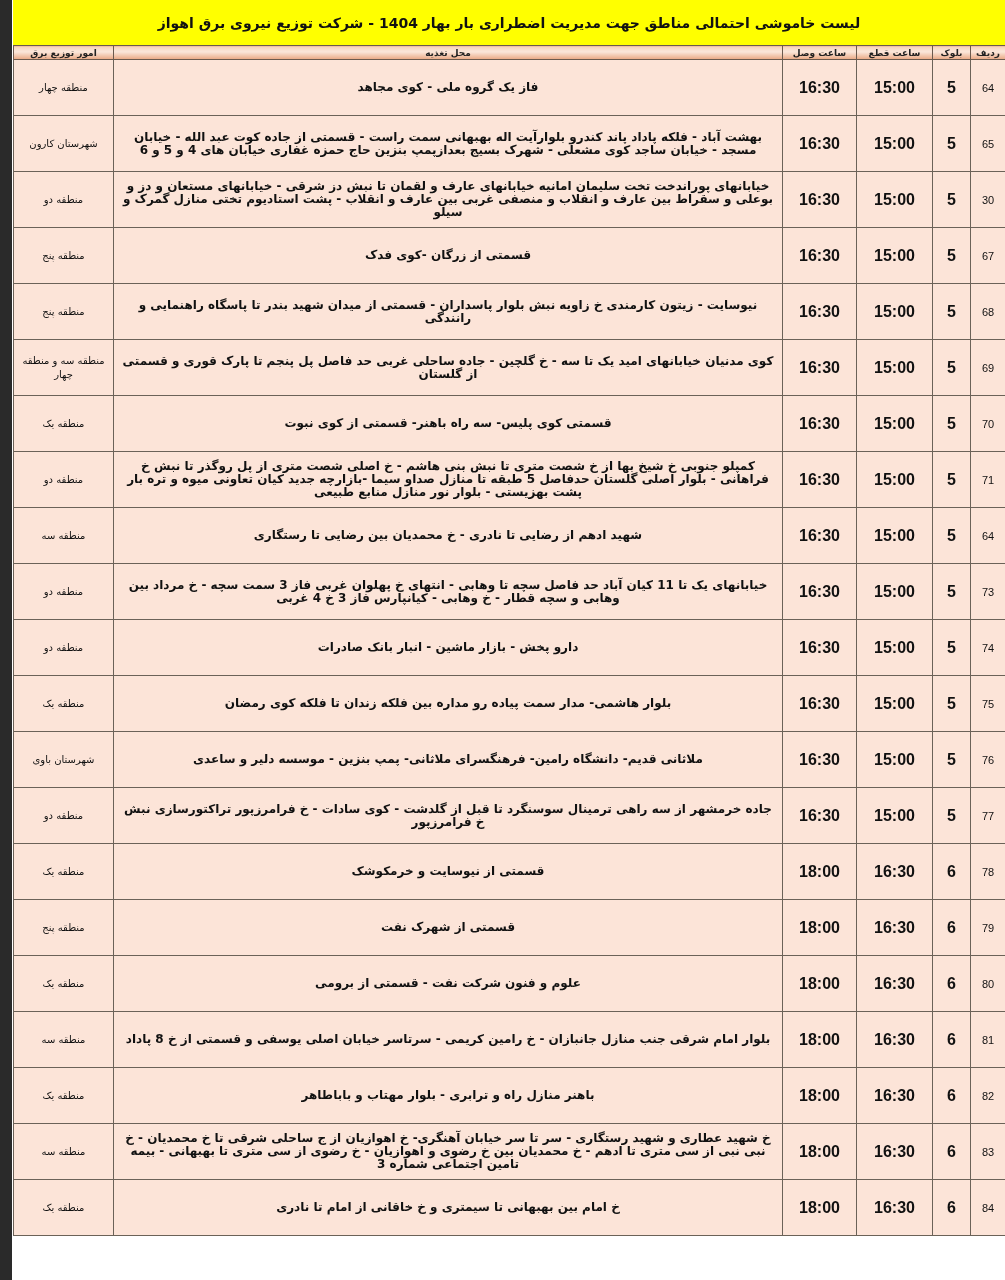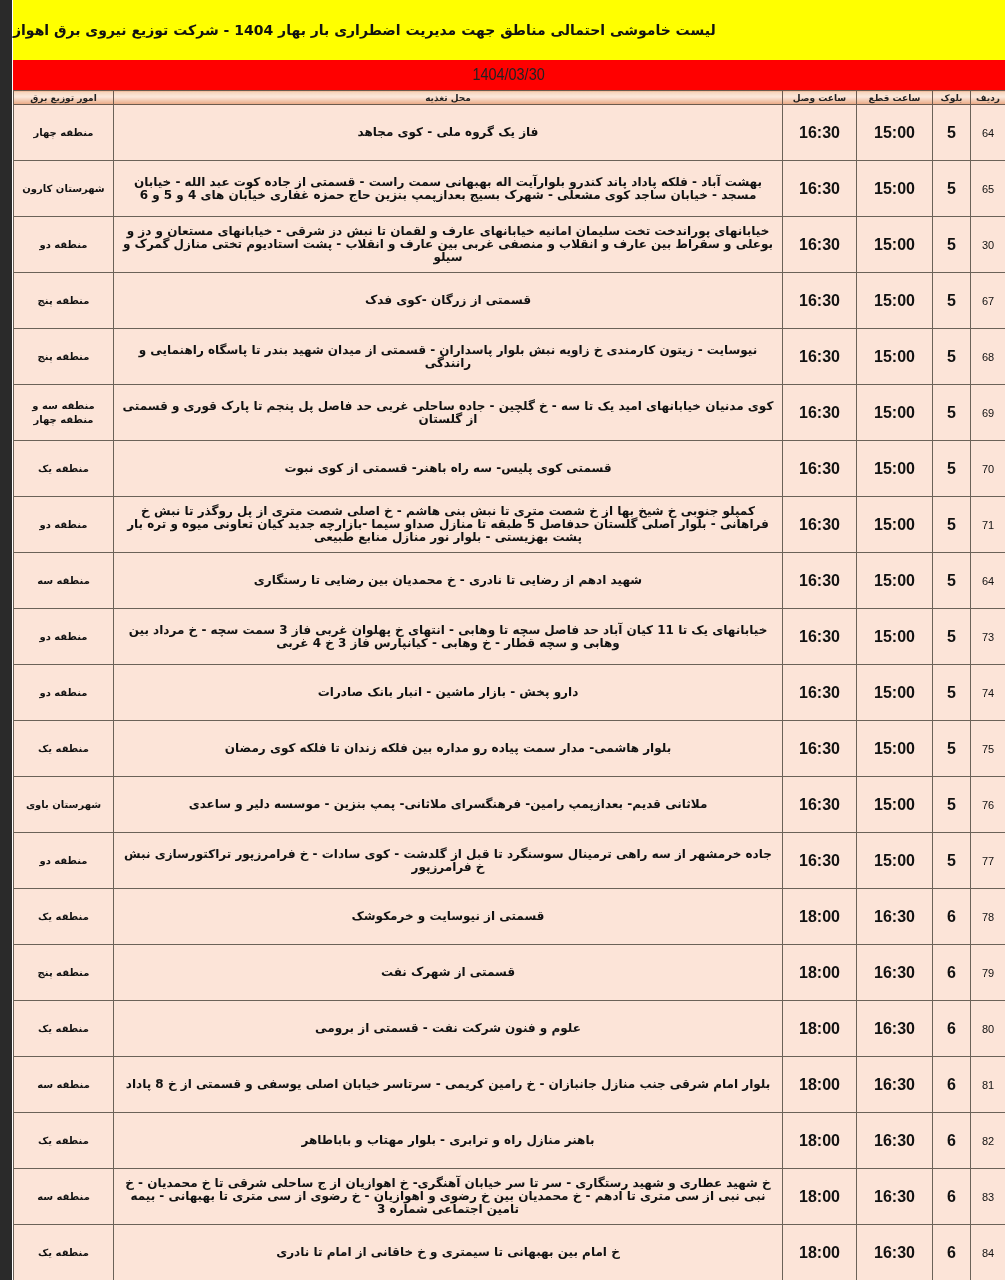--- a/index.html
+++ b/index.html
@@ -1,44 +1,41 @@
 <!DOCTYPE html>
 <html><head>
 <meta charset="utf-8">
 <style>
   * { box-sizing: border-box; margin: 0; padding: 0; }
   html, body { width: 1005px; height: 1280px; background: #ffffff; overflow: hidden; }
   body { position: relative; font-family: "DejaVu Sans", sans-serif; }
   .left-strip { position: absolute; left: 0; top: 0; width: 12px; height: 1280px; background: #2a2a2a; }
   .sheet { position: absolute; left: 13px; top: 0; width: 992px; }
-  .title-bar { height: 60px; background: #ffff00; display: flex; align-items: center; justify-content: flex-end; direction: rtl; }
+  .title-bar { height: 45px; background: #ffff00; display: flex; align-items: center; justify-content: center; direction: rtl; }
   .title-text { font-size: 14px; font-weight: bold; color: #111; }
   .date-bar { height: 30px; background: #ff0000; display: flex; align-items: center; justify-content: center; }
   .date-text { font-family: "Liberation Sans", sans-serif; font-size: 17px; color: #222; transform: scaleX(0.85); }
   table { border-collapse: collapse; width: 992px; table-layout: fixed; direction: rtl; }
   th { height: 14px; font-size: 9px; font-weight: bold; color: #222;
        background: linear-gradient(to bottom, #f6d2b8 0%, #fbe8dc 40%, #e9a883 100%);
        border: 1px solid #6b5a4e; padding: 0; }
   td { height: 56px; background: #fce4d8; border: 1.5px solid #6b6258; text-align: center; vertical-align: middle; color: #111; }
   td.rownum { font-family: "Liberation Sans", sans-serif; font-size: 11px; font-weight: normal; }
   td.block, td.time { font-family: "Liberation Sans", sans-serif; font-size: 16px; font-weight: bold; }
   td.loc { font-size: 12px; font-weight: bold; line-height: 13px; padding: 0 8px; }
-  td.dept { font-size: 10px; font-weight: bold; line-height: 14px; padding: 0 4px; margin-top: 44px; }
+  td.dept { font-size: 10px; font-weight: normal; line-height: 14px; padding: 0 4px; margin-top: 44px; }
 </style>
 </head>
 <body>
 
 <div class="left-strip"></div>
 
 <div class="sheet">
   <div class="title-bar">
     <span class="title-text">لیست خاموشی احتمالی مناطق جهت مدیریت اضطراری بار بهار 1404 - شرکت توزیع نیروی برق اهواز</span>
-  </div>
-  <div class="date-bar">
-    <span class="date-text">1404/03/30</span>
   </div>
 
   <table>
     <colgroup>
       <col style="width:35px">
       <col style="width:38px">
       <col style="width:76px">
       <col style="width:74px">
       <col style="width:669px">
       <col style="width:100px">
@@ -148,21 +145,21 @@
           <td class="time">15:00</td>
           <td class="time">16:30</td>
           <td class="loc">بلوار هاشمی- مدار سمت پیاده رو مداره بین فلکه زندان تا فلکه کوی رمضان</td>
           <td class="dept">منطقه یک</td>
         </tr>
         <tr>
           <td class="rownum">76</td>
           <td class="block">5</td>
           <td class="time">15:00</td>
           <td class="time">16:30</td>
-          <td class="loc">ملاثانی قدیم- بعدازپمپ رامین- فرهنگسرای ملاثانی- پمپ بنزین - موسسه دلیر و ساعدی</td>
+          <td class="loc">ملاثانی قدیم- دانشگاه رامین- فرهنگسرای ملاثانی- پمپ بنزین - موسسه دلیر و ساعدی</td>
           <td class="dept">شهرستان باوی</td>
         </tr>
         <tr>
           <td class="rownum">77</td>
           <td class="block">5</td>
           <td class="time">15:00</td>
           <td class="time">16:30</td>
           <td class="loc">جاده خرمشهر از سه راهی ترمینال سوسنگرد تا قبل از گلدشت - کوی سادات - خ فرامرزپور تراکتورسازی نبش خ فرامرزپور</td>
           <td class="dept">منطقه دو</td>
         </tr>

